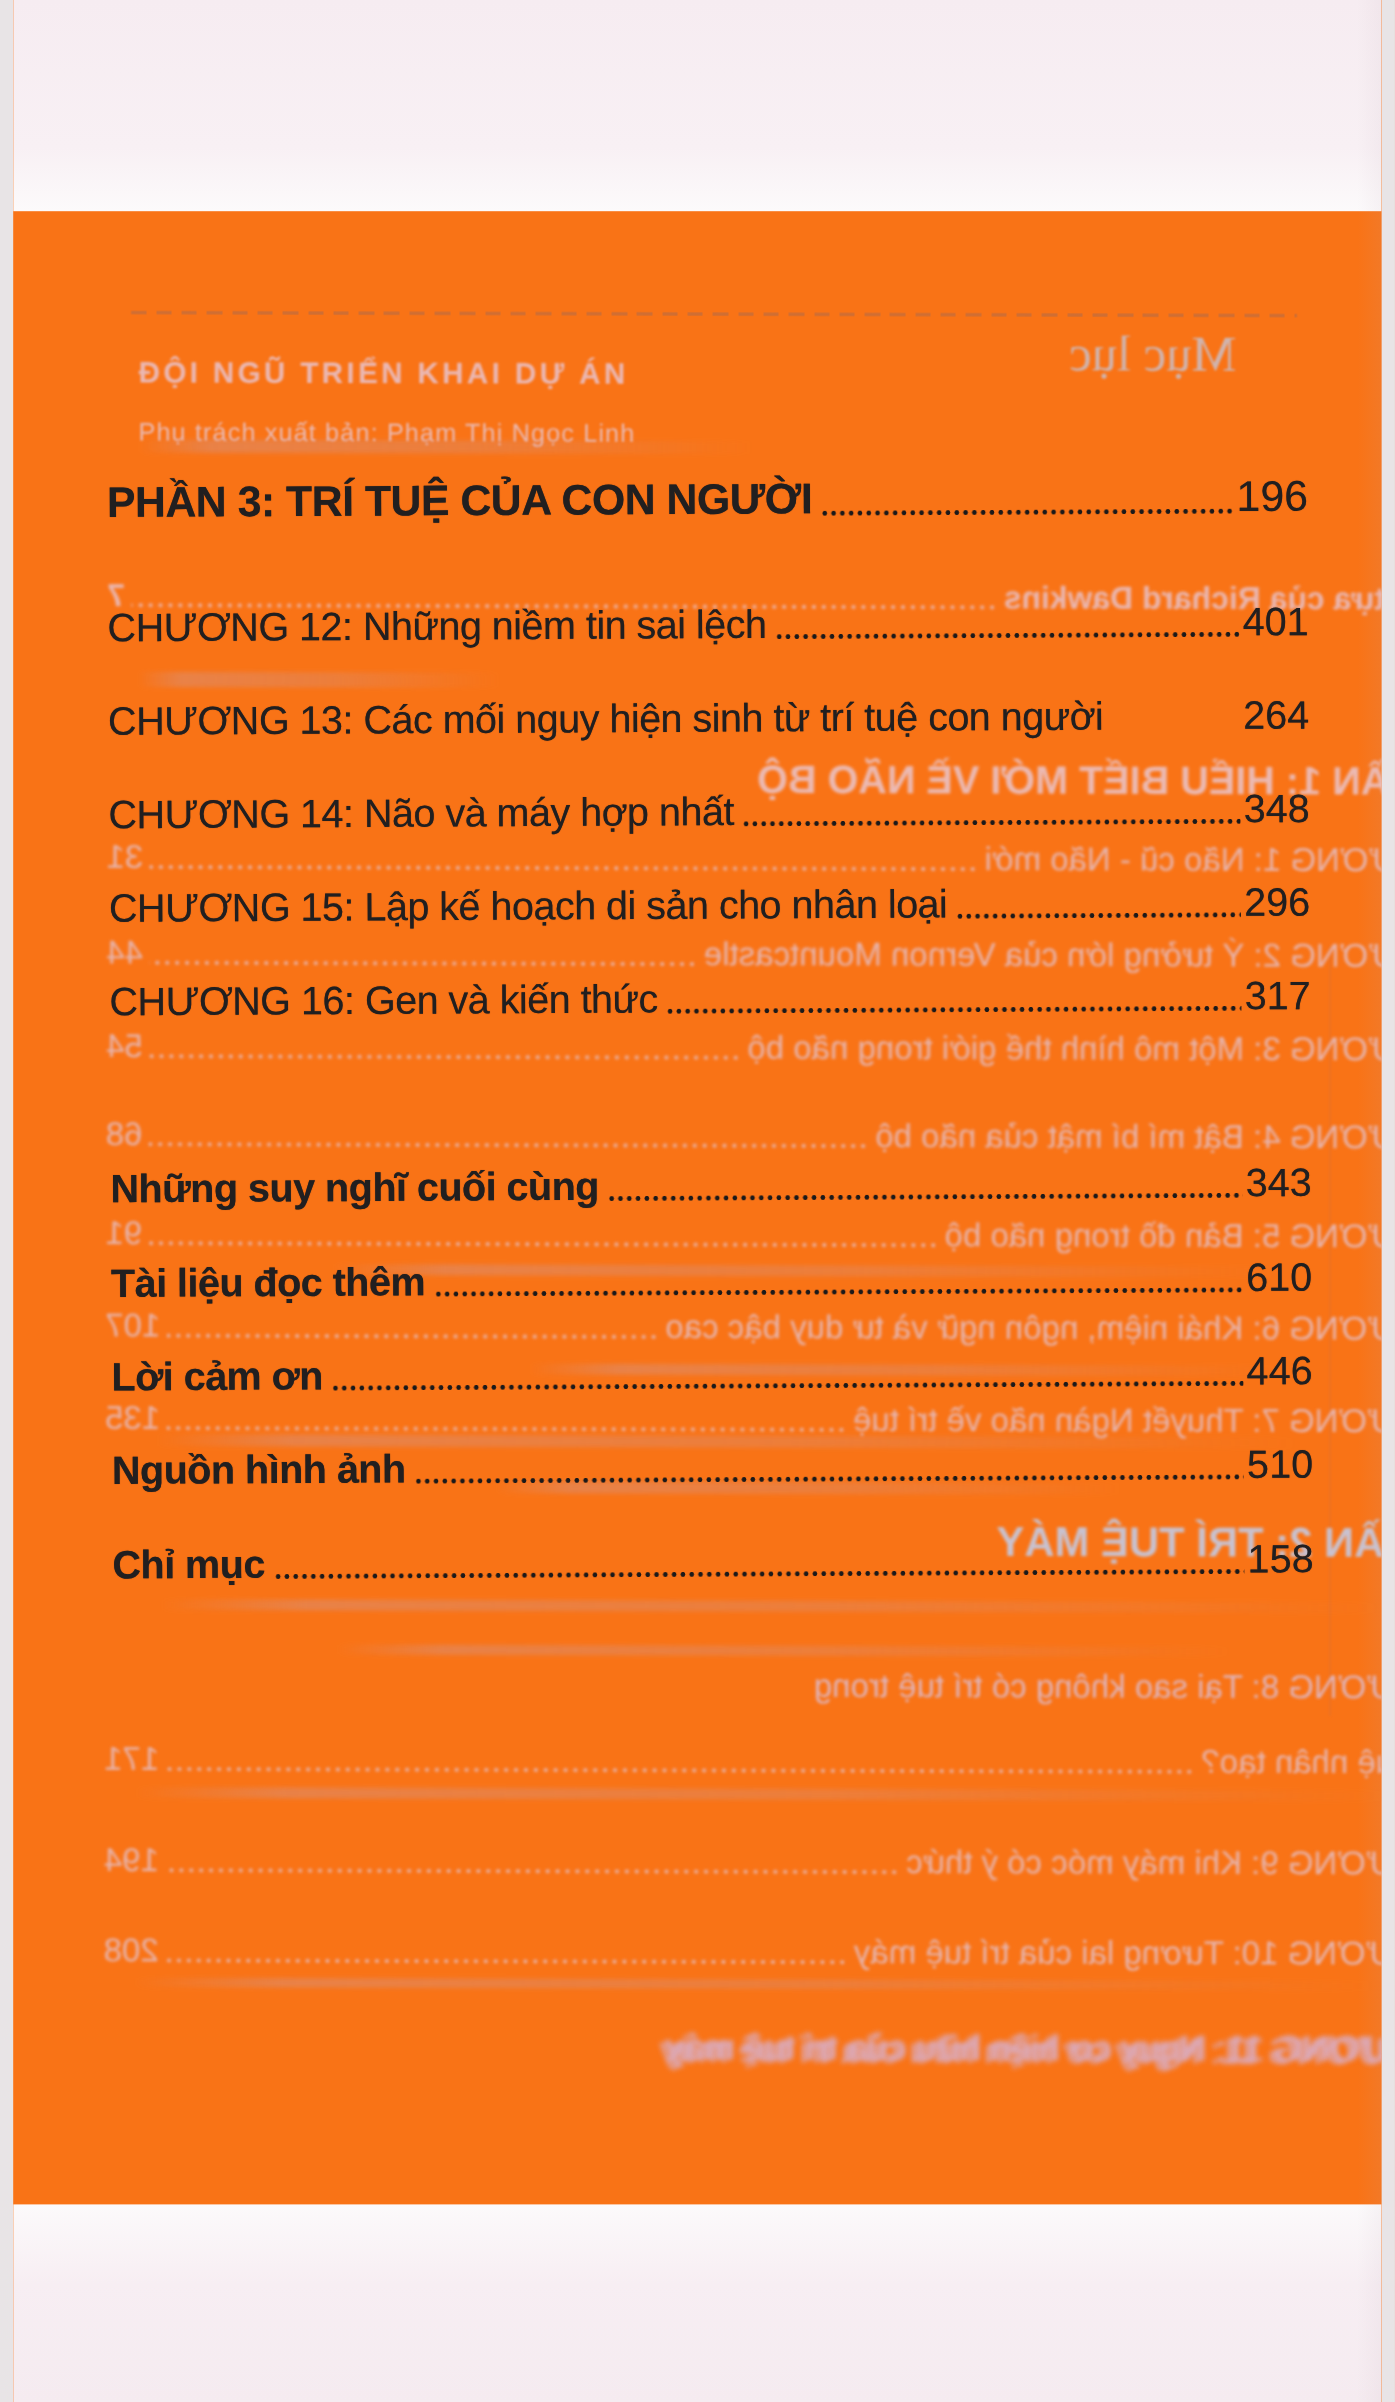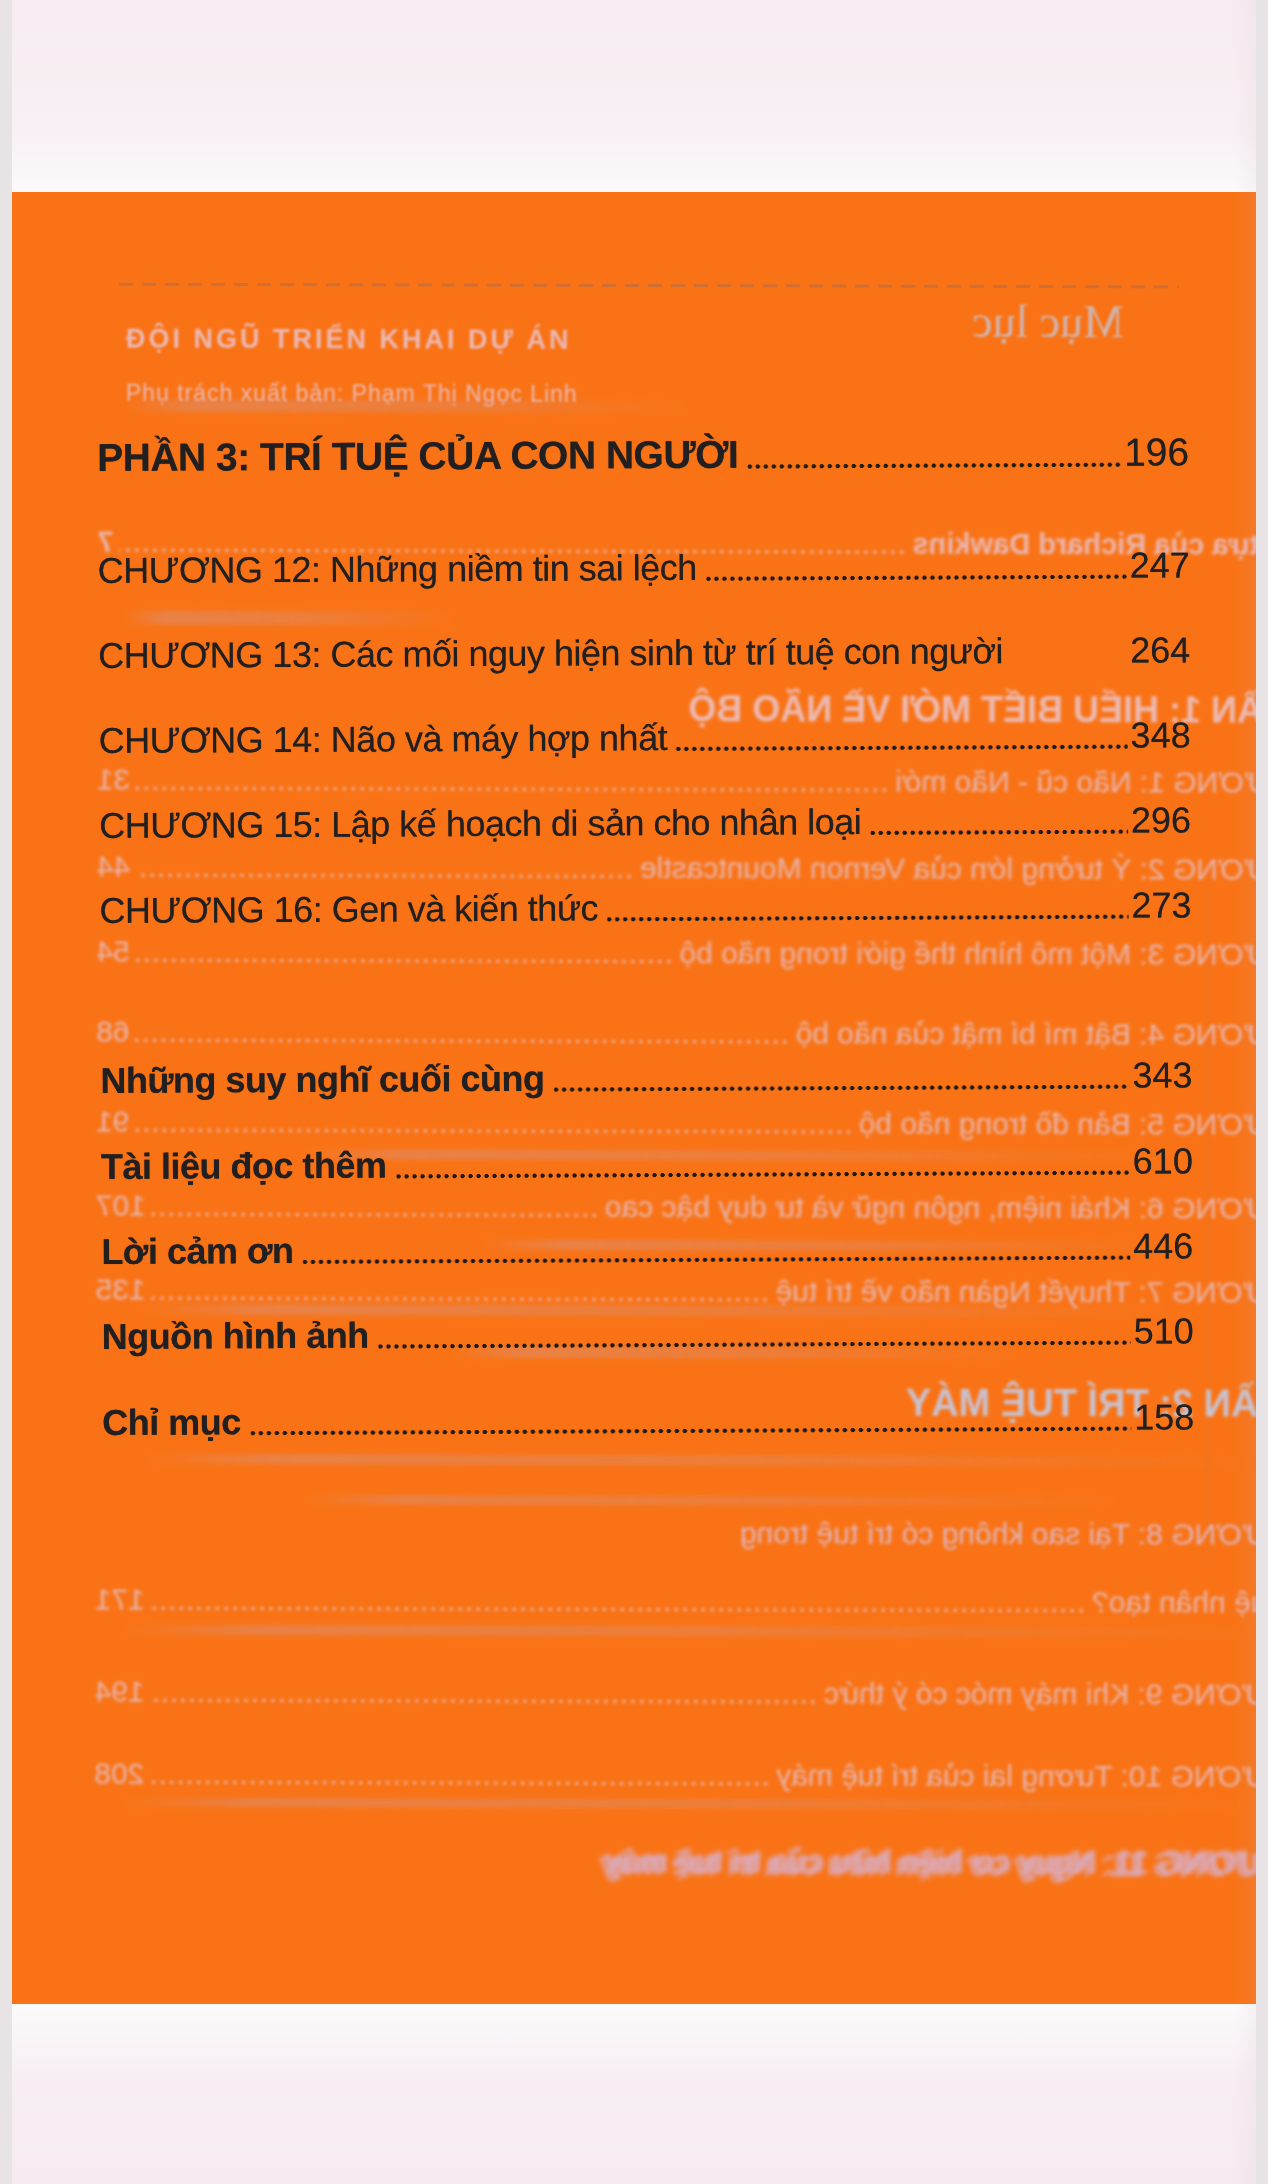--- a/index.html
+++ b/index.html
@@ -203,21 +203,21 @@
 
     <div class="toc-row bold r0">
       <span class="label">PHẦN 3: TRÍ TUỆ CỦA CON NGƯỜI</span>
       <span class="leader"></span>
       <span class="page-num">196</span>
     </div>
 
     <div class="toc-row r1">
       <span class="label">CHƯƠNG 12: Những niềm tin sai lệch</span>
       <span class="leader"></span>
-      <span class="page-num">247</span>
+      <span class="page-num">401</span>
     </div>
 
     <div class="toc-row no-dots r2">
       <span class="label">CHƯƠNG 13: Các mối nguy hiện sinh từ trí tuệ con người</span>
       <span class="leader"></span>
       <span class="page-num">264</span>
     </div>
 
     <div class="toc-row r3">
       <span class="label">CHƯƠNG 14: Não và máy hợp nhất</span>
@@ -227,21 +227,21 @@
 
     <div class="toc-row r4">
       <span class="label">CHƯƠNG 15: Lập kế hoạch di sản cho nhân loại</span>
       <span class="leader"></span>
       <span class="page-num">296</span>
     </div>
 
     <div class="toc-row r5">
       <span class="label">CHƯƠNG 16: Gen và kiến thức</span>
       <span class="leader"></span>
-      <span class="page-num">273</span>
+      <span class="page-num">317</span>
     </div>
 
     <div class="toc-row bold r6">
       <span class="label">Những suy nghĩ cuối cùng</span>
       <span class="leader"></span>
       <span class="page-num">343</span>
     </div>
 
     <div class="toc-row bold r7">
       <span class="label">Tài liệu đọc thêm</span>

